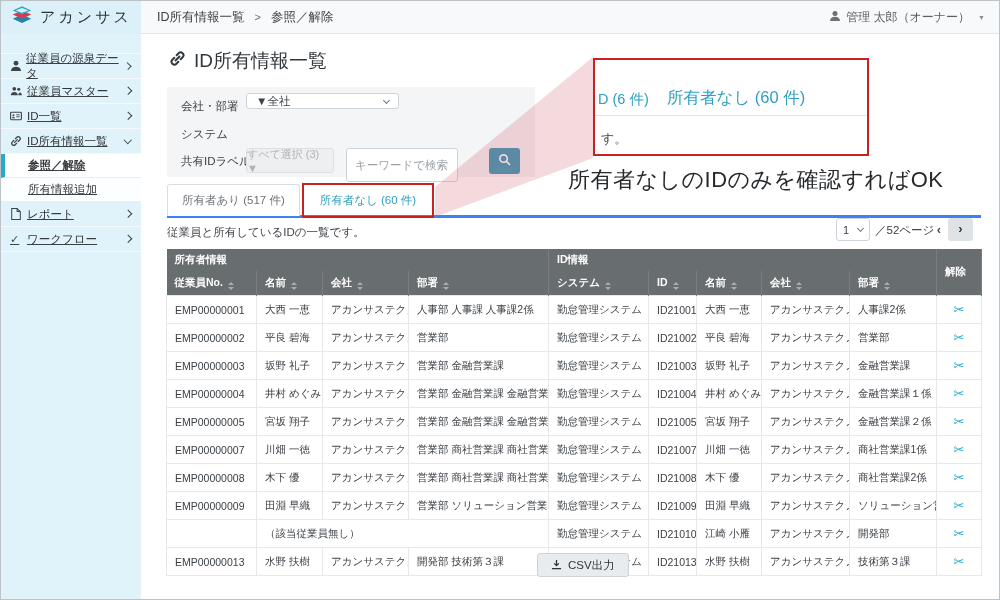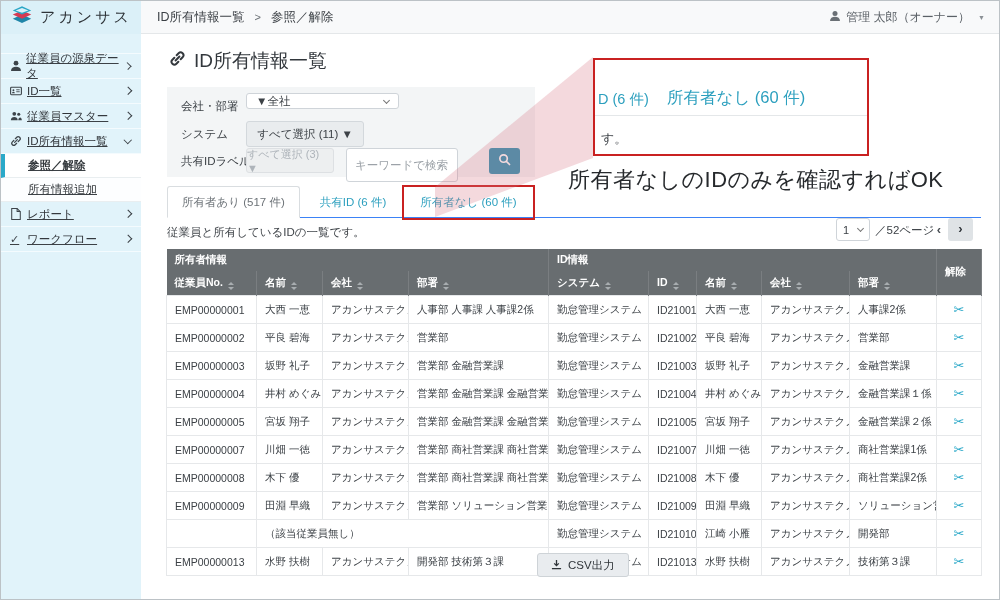--- a/index.html
+++ b/index.html
@@ -53,21 +53,21 @@
     display:flex;align-items:center;justify-content:center;cursor:pointer;}
   .btn-dd.disabled{top:61px;width:88px;height:25px;background:#edeff0;border-color:#dde0e3;color:#aeb4ba;font-size:11px;}
   .keyword-input{position:absolute;left:179px;top:61px;width:112px;height:26px;background:#fff;
     border:1px solid #cfd4d9;border-radius:3px;font-size:11.5px;padding:16px 8px;color:#3c4146;outline:none;}
   .keyword-input::placeholder{color:#9aa0a6;}
   .search-btn{position:absolute;left:322px;top:61px;width:31px;height:26px;background:#2f93b3;
     border:none;border-radius:3px;display:flex;align-items:center;justify-content:center;cursor:pointer;}
   .search-btn svg{width:13px;height:13px;}
   
   .tab-bar{position:absolute;left:166px;top:186px;width:814px;height:31px;display:flex;
-    align-items:flex-end;border-bottom:1px solid #3b82f6;z-index:1;font-size:11.5px;}
+    align-items:flex-end;border-bottom:3px solid #3b82f6;z-index:1;font-size:11.5px;}
   .tab{line-height:30px;padding:0 14px;cursor:pointer;white-space:nowrap;}
   .tab.active{background:#fff;border:1px solid #d9dde0;border-bottom:1px solid #fff;
     margin-bottom:-1px;border-radius:3px 3px 0 0;color:#6d7378;}
   .tab.link{color:#2b9fbe;margin-left:6px;position:relative;}
   .hl-rect{position:absolute;top:-2px;bottom:-3px;left:-4px;right:-4px;
     border:2px solid #c92121;z-index:5;pointer-events:none;}
   
   .list-desc{position:absolute;left:166px;top:224px;font-size:11.5px;color:#40454a;z-index:1;}
   .pager{position:absolute;left:830px;top:217px;width:150px;height:25px;z-index:1;font-size:11.5px;}
   .pager-select{position:absolute;left:5px;top:0;width:34px;height:23px;background:#fff;
@@ -150,45 +150,45 @@
     <div class="side-item" data-name="sidebar-item-employee-source">
       <span class="ic" data-name="person-icon">
         <svg viewBox="0 0 12 12">
             <circle cx="6" cy="3.2" r="2.4"></circle>
             <path d="M1 11c0-2.8 2.2-4.2 5-4.2s5 1.4 5 4.2z"></path>
           </svg>
       </span>
       <span data-name="sidebar-item-label">従業員の源泉データ</span>
       <span class="chev right" data-name="chevron-right-icon"></span>
     </div>
+    <div class="side-item" data-name="sidebar-item-employee-master">
+      <span class="ic" data-name="users-icon">
+        <svg viewBox="0 0 14 12">
+            <circle cx="5" cy="3.5" r="2.2"></circle>
+            <path d="M1 11c0-2.5 1.8-3.8 4-3.8S9 8.5 9 11z"></path>
+            <circle cx="10.2" cy="3.9" r="1.8"></circle>
+            <path d="M9.6 11c.1-2 1-3.1 2.5-3.3 1 .5 1.7 1.8 1.7 3.3z"></path>
+          </svg>
+      </span>
+      <span data-name="sidebar-item-label">従業員マスター</span>
+      <span class="chev right" data-name="chevron-right-icon"></span>
+    </div>
     <div class="side-item" data-name="sidebar-item-id-list">
       <span class="ic" data-name="id-card-icon">
         <svg viewBox="0 0 14 12">
             <rect x="0.7" y="1.7" width="12.6" height="8.6" rx="1" fill="none" stroke="currentColor" stroke-width="1.3"></rect>
             <circle cx="4" cy="5" r="1.1"></circle>
             <path d="M2.4 8.5c0-1.1.7-1.7 1.6-1.7s1.6.6 1.6 1.7z"></path>
             <rect x="7.3" y="4.1" width="4" height="1"></rect>
             <rect x="7.3" y="6.4" width="4" height="1"></rect>
           </svg>
       </span>
       <span data-name="sidebar-item-label">ID一覧</span>
       <span class="chev right" data-name="chevron-right-icon"></span>
     </div>
-    <div class="side-item" data-name="sidebar-item-employee-master">
-      <span class="ic" data-name="users-icon">
-        <svg viewBox="0 0 14 12">
-            <circle cx="5" cy="3.5" r="2.2"></circle>
-            <path d="M1 11c0-2.5 1.8-3.8 4-3.8S9 8.5 9 11z"></path>
-            <circle cx="10.2" cy="3.9" r="1.8"></circle>
-            <path d="M9.6 11c.1-2 1-3.1 2.5-3.3 1 .5 1.7 1.8 1.7 3.3z"></path>
-          </svg>
-      </span>
-      <span data-name="sidebar-item-label">従業員マスター</span>
-      <span class="chev right" data-name="chevron-right-icon"></span>
-    </div>
     <div class="side-item" data-name="sidebar-item-id-ownership">
       <span class="ic" data-name="link-icon">
         <svg viewBox="0 0 14 14">
             <g fill="none" stroke="currentColor" stroke-width="1.5" stroke-linecap="round">
               <path d="M5.4 8.6 8.6 5.4"></path>
               <path d="M6.3 4.3 7.9 2.7a2.3 2.3 0 0 1 3.3 3.3L9.6 7.6"></path>
               <path d="M7.7 9.7 6.1 11.3a2.3 2.3 0 0 1-3.3-3.3L4.4 6.4"></path>
             </g>
           </svg>
       </span>
@@ -232,37 +232,35 @@
   <span data-name="page-title-text">ID所有情報一覧</span>
 </div>
 
 <div class="filter-panel" data-name="filter-panel">
   <span class="f-label f-row1" data-name="company-filter-label">会社・部署</span>
   <div class="select-box" data-name="company-select">
     <span>▼全社</span>
     <span class="select-caret" data-name="chevron-down-icon"></span>
   </div>
   <span class="f-label f-row2" data-name="system-filter-label">システム</span>
-  <div class="btn-dd" data-name="system-select-button">すべて選択 (11) ▼</div>
   <span class="f-label f-row3" data-name="shared-id-label">共有IDラベル</span>
   <div class="btn-dd disabled" data-name="shared-label-select-button">すべて選択 (3) ▼</div>
   <input class="keyword-input" type="text" data-name="keyword-search-input" placeholder="キーワードで検索" style="">
   <button class="search-btn" data-name="search-button">
     <span data-name="search-icon">
       <svg viewBox="0 0 14 14">
           <circle cx="6" cy="6" r="4" fill="none" stroke="#fff" stroke-width="1.8"></circle>
           <path d="M9 9l3.4 3.4" stroke="#fff" stroke-width="1.8" stroke-linecap="round"></path>
         </svg>
     </span>
   </button>
 </div>
 
 <div class="tab-bar" data-name="tab-bar">
   <div class="tab active" data-name="tab-with-owner">所有者あり (517 件)</div>
-  <div class="tab link" data-name="tab-shared-id">共有ID (6 件)</div>
   <div class="tab link" data-name="tab-no-owner">
     <span>所有者なし (60 件)</span>
     <span class="hl-rect" data-name="annotation-highlight-rect"></span>
   </div>
 </div>
 
 <div class="list-desc" data-name="list-description">従業員と所有しているIDの一覧です。</div>
 
 <div class="pager" data-name="pagination">
   <div class="pager-select" data-name="page-select">

